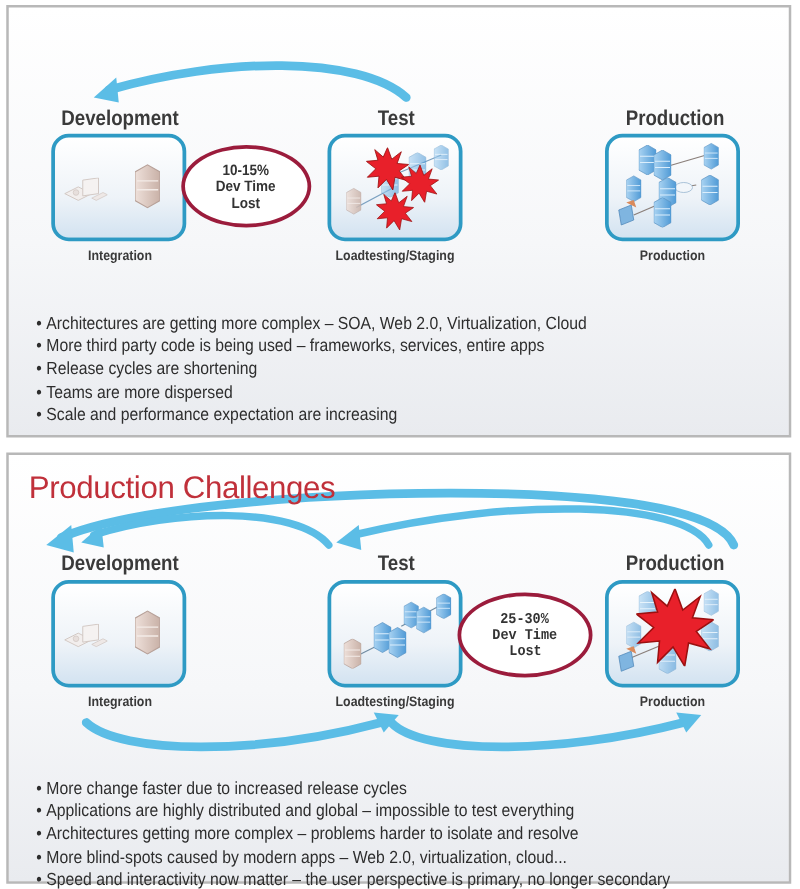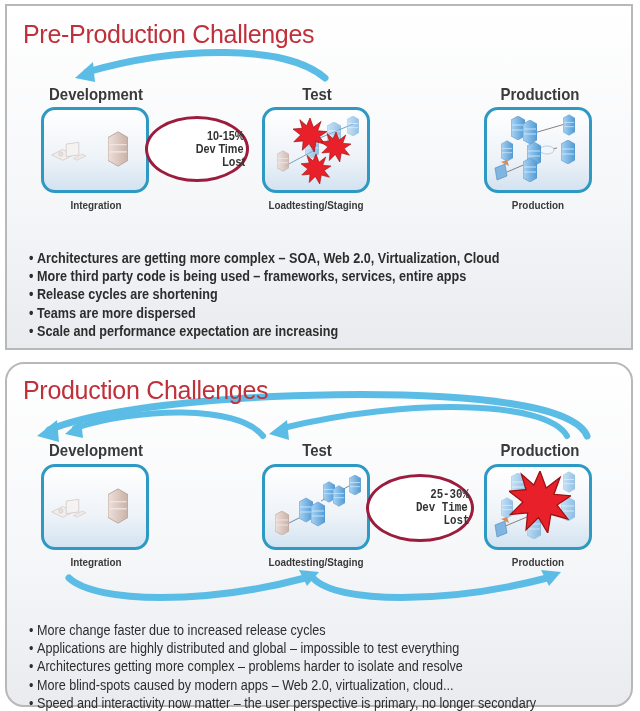--- a/index.html
+++ b/index.html
@@ -4,21 +4,21 @@
 <style>
   html, body { margin: 0; padding: 0; background: #ffffff; }
   body { width: 640px; height: 711px; position: relative; overflow: hidden; font-family: "Liberation Sans", sans-serif; }
   .panel {
     position: absolute; left: 5px; width: 628px;
     border: 2px solid #b8b8b8;
     background: linear-gradient(#ffffff 0%, #f6f7f9 55%, #e9ebef 100%);
     box-sizing: border-box;
   }
   .panel-a { top: 4px; height: 346px; }
-  .panel-b { top: 362px; height: 345px; border-radius: 19px; }
+  .panel-b { top: 362px; height: 345px; }
   .panel-title {
     position: absolute; left: 16px; font-size: 25px; color: #c0303a;
     font-family: "Liberation Sans", sans-serif; letter-spacing: -0.3px; white-space: nowrap;
   }
   .panel-a .panel-title { top: 14px; }
   .panel-b .panel-title { top: 12px; }
   .stage-label {
     position: absolute; font-weight: bold; font-size: 17px; color: #3a3a3a;
     font-family: "Liberation Sans", sans-serif; transform: scaleX(0.88); transform-origin: center;
     width: 150px; text-align: center; white-space: nowrap;
@@ -28,30 +28,30 @@
     background: linear-gradient(#ffffff 0%, #eef3f8 60%, #d3e3f1 100%);
     box-sizing: border-box; overflow: hidden;
   }
   .box-caption {
     position: absolute; font-weight: bold; font-size: 11px; color: #3a3a3a; width: 150px; text-align: center;
     white-space: nowrap; transform: scaleX(0.9); transform-origin: center;
   }
   .ellipse {
     position: absolute; width: 104px; height: 66px; border: 3px solid #9b1c3c; border-radius: 50%;
     background: #ffffff; box-sizing: border-box; display: flex; flex-direction: column;
-    justify-content: center; align-items: flex-end; text-align: center;
+    justify-content: center; align-items: center; text-align: center;
   }
   .ellipse span { font-weight: bold; font-size: 12px; line-height: 13px; color: #333; transform: scaleX(0.9); }
   .bullets { position: absolute; left: 22px; margin: 0; padding: 0; list-style: none; }
   .bullets li {
     font-size: 14px; line-height: 18.2px; color: #2d2d2d; white-space: nowrap;
     transform: scaleX(0.9); transform-origin: left;
   }
   .bullets li::before { content: "\2022"; margin-right: 4px; }
-  .panel-a .bullets { top: 243px; font-weight: bold; }
+  .panel-a .bullets { top: 243px; }
   .panel-b .bullets { top: 237px; margin-top: 20px; }
   svg.arrows { position: absolute; left: 0; top: 0; pointer-events: none; }
   .icon-layer { position: absolute; left: 0; top: 0; width: 100%; height: 100%; }
 </style>
 </head>
 <body>
 
 <svg width="0" height="0" style="position:absolute">
   <defs>
     <linearGradient id="srvBlue" x1="0" x2="1">
@@ -78,21 +78,20 @@
     <symbol id="workstation" viewBox="0 0 40 26">
       <polygon points="2,14 14,8 26,14 14,20" fill="#f3eeec" stroke="#c9bcb6" stroke-width="0.8"></polygon>
       <polygon points="18,2 32,0 32,14 18,16" fill="#f6f2f0" stroke="#c9bcb6" stroke-width="0.8"></polygon>
       <circle cx="12" cy="13" r="2.5" fill="#e6dcd8" stroke="#c9bcb6" stroke-width="0.6"></circle>
       <polygon points="26,18 36,13 40,15 30,20" fill="#eee7e4" stroke="#c9bcb6" stroke-width="0.6"></polygon>
     </symbol>
   </defs>
 </svg>
 
 <section class="panel panel-a">
-  <div class="panel-title">Pre-Production Challenges</div>
 
   <svg class="arrows" width="628" height="346">
     <path d="M318 72 C 280 38, 170 40, 80 66" fill="none" stroke="#5bbde6" stroke-width="7" stroke-linecap="round"></path>
     <polygon points="68,72 86,56 88,76" fill="#5bbde6"></polygon>
   </svg>
 
   <div class="stage-label" style="left:14px; top:79px;">Development</div>
   <div class="stage-label" style="left:235px; top:79px;">Test</div>
   <div class="stage-label" style="left:458px; top:79px;">Production</div>
 

